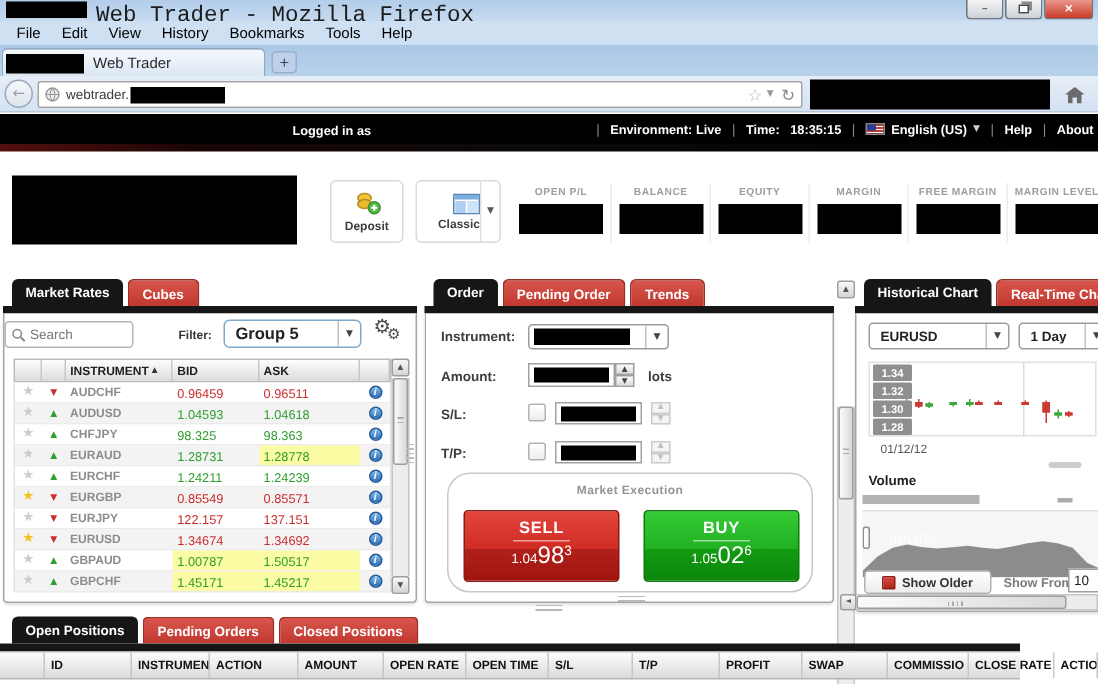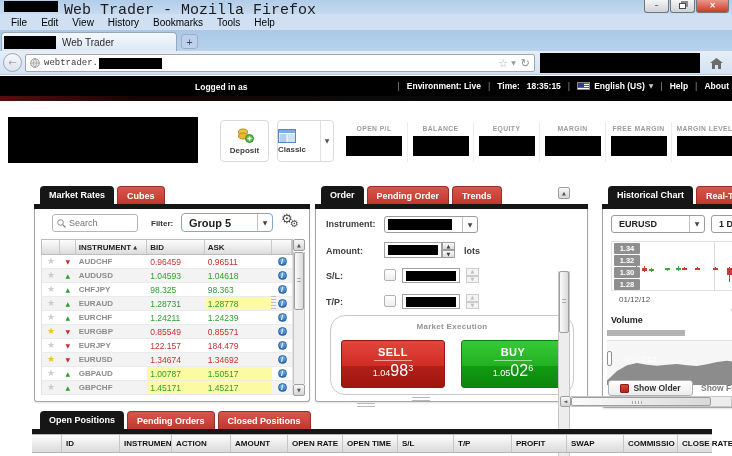--- a/index.html
+++ b/index.html
@@ -38,21 +38,21 @@
             background:#bdd2ea; border:1px solid #9ab0c8; border-radius:3px;
             font-size:11px; color:#3a4a5a; display:flex; align-items:center;
             justify-content:center; }
   #navbar { left:0; top:51px; width:732px; height:24px;
             background:linear-gradient(#e6eef8,#d4e2f2); border-bottom:1px solid #b9c8da; }
   #backbtn { position:absolute; left:3px; top:2px; width:19px; height:19px; border-radius:50%;
              border:1px solid #98a9bd; background:linear-gradient(#f6f8fb,#dde4ec);
              display:flex; align-items:center; justify-content:center; font-size:10px; color:#96a2b2; }
   #urlbar { position:absolute; left:25px; top:3px; width:510px; height:18px; background:#fff;
             border:1px solid #a6a6a6; border-radius:2px; display:flex; align-items:center; }
-  #urltext { font-size:9px; color:#3c3c3c; margin-left:4px;font-family:Liberation Mono, monospace; }
+  #urltext { font-size:9px; color:#3c3c3c; margin-left:4px; }
   #url-redact { width:63px; height:11px; margin-left:1px; }
   #urlbar .spacer { flex:1; }
   #star { font-size:11px; color:#b5b5b5; margin-right:3px; }
   #urlcaret { font-size:6px; color:#9a9a9a; margin-right:5px; }
   #reload { font-size:11px; color:#8d8d8d; margin-right:4px; }
   #search-redact { left:540px; top:2px; width:160px; height:20px; position:absolute; }
   #homebtn { position:absolute; left:706px; top:3px; width:20px; height:18px;
              display:flex; align-items:center; justify-content:center; }
   #blackbar { left:0; top:76px; width:732px; height:20px; background:#000; color:#fff; }
   #loggedin { position:absolute; left:195px; top:6px; font-size:8.5px; font-weight:bold; }
@@ -69,50 +69,50 @@
             background:linear-gradient(90deg,#53100d,#190404 18%,#0a0a0a 50%,#000); }
 
   
   #logo { left:8px; top:117px; width:190px; height:46px; position:absolute; }
   .hbtn { position:absolute; top:120px; height:42px; background:#fff; border:1px solid #dadada;
           border-radius:4px; display:flex; flex-direction:column; align-items:center;
           justify-content:center; gap:2px; }
   .hbtn .hlabel { font-size:8px; font-weight:bold; color:#3d3d3d; }
   #depositbtn { left:220px; width:49px; }
   #classicbtn { left:277px; width:57px; flex-direction:row; gap:0; padding:0; }
-  #classic-main { flex:1; display:flex; flex-direction:column; align-items:flex-start;
+  #classic-main { flex:1; display:flex; flex-direction:column; align-items:flex-end;
                   justify-content:center; gap:2px; }
   #classic-caret { width:13px; align-self:stretch; border-left:1px solid #e0e0e0;
                    display:flex; align-items:center; justify-content:center;
                    font-size:6px; color:#555; }
   #summary { position:absolute; left:341px; top:122px; width:400px; height:40px; display:flex; }
   .sumcell { width:66px; display:flex; flex-direction:column; align-items:center;
              border-left:1px solid #ececec; }
   .sumcell:first-child { border-left:none; }
   .sumlabel { font-size:6.8px; font-weight:bold; color:#9d9d9d; letter-spacing:.4px;
               margin-top:3px; white-space:nowrap; }
   .sumval { width:56px; height:20px; background:#000; margin-top:4px; }
 
   
-  .panel { position:absolute; display:flex; flex-direction:column;margin-left:32px; }
+  .panel { position:absolute; display:flex; flex-direction:column; }
   .ptabs { display:flex; align-items:flex-end; height:18px; padding-left:6px; }
   .ptab { height:18px; display:flex; align-items:center; padding:0 9px; font-size:9px;
           font-weight:bold; color:#fff; border-radius:4px 4px 0 0; margin-right:3px;
           white-space:nowrap; }
   .ptab.active { background:#161616; }
   .ptab.red { background:linear-gradient(#d8564d,#c0382f); border:1px solid #992e27;
               border-bottom:none; }
   .tabbase { height:5px; background:#161616; }
   .pbody { flex:1; background:#fff; border:1px solid #a6a6a6; border-top:none;
            border-radius:0 0 3px 3px; position:relative;
            box-shadow:0 1px 2px rgba(0,0,0,.12); }
 
   
   #panel-mr { left:2px; top:186px; width:276px; height:216px; }
-  #mr-search { position:absolute; left:17px; top:5px; width:86px; height:18px;
+  #mr-search { position:absolute; left:0; top:5px; width:86px; height:18px;
                border:1px solid #b5b5b5; border-radius:3px; display:flex;
                align-items:center; padding-left:4px; gap:3px; background:#fff; }
   #mr-search input { border:none; outline:none; width:60px; font-size:9px; color:#555;
                      font-family:"Liberation Sans",sans-serif; }
   #mr-filterlbl { position:absolute; left:116px; top:10px; font-size:8px; font-weight:bold;
                   color:#333; }
   .dd { border:1px solid #9c9c9c; border-radius:3px; background:#fff; display:flex;
         align-items:center; }
   .ddval { flex:1; font-size:11px; font-weight:bold; color:#222; padding-left:7px;
            white-space:nowrap; overflow:hidden; }
@@ -488,21 +488,21 @@
               <div class="c-ask down" style="width: 68px;">0.85571</div>
               <div class="c-info" style="width: 20px;">
                 <span class="iico">i</span>
               </div>
             </div>
             <div class="mr-row">
               <div class="c-star glyph" style="width: 18px;">★</div>
               <div class="c-dir glyph down" style="width: 16px;">▼</div>
               <div class="c-name" style="width: 72px;">EURJPY</div>
               <div class="c-bid down" style="width: 58px;">122.157</div>
-              <div class="c-ask down" style="width: 68px;">184.479</div>
+              <div class="c-ask down" style="width: 68px;">137.151</div>
               <div class="c-info" style="width: 20px;">
                 <span class="iico">i</span>
               </div>
             </div>
             <div class="mr-row alt">
               <div class="c-star glyph fav" style="width: 18px;">★</div>
               <div class="c-dir glyph down" style="width: 16px;">▼</div>
               <div class="c-name" style="width: 72px;">EURUSD</div>
               <div class="c-bid down" style="width: 58px;">1.34674</div>
               <div class="c-ask down" style="width: 68px;">1.34692</div>

